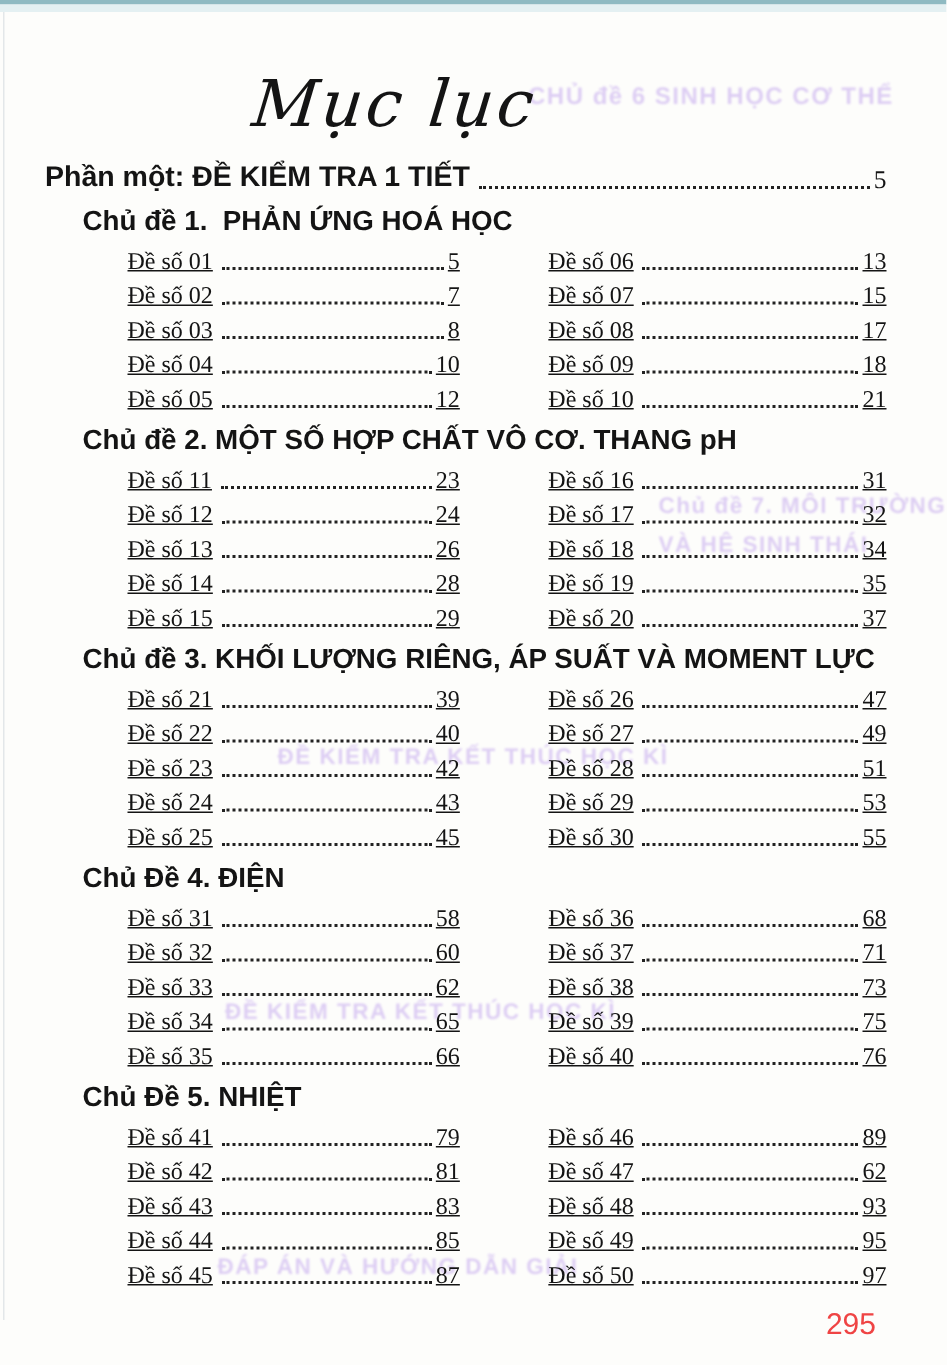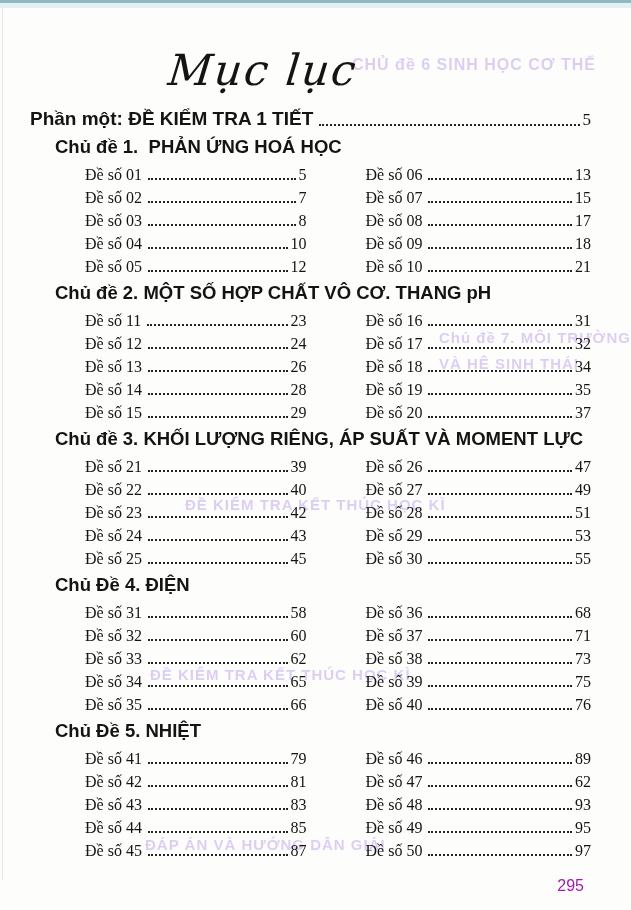--- a/index.html
+++ b/index.html
@@ -35,27 +35,27 @@
     font-family:"Liberation Sans",sans-serif;font-weight:bold;font-size:19px;
   }
   .part-row .p{font-family:"Liberation Serif",serif;font-weight:normal;font-size:17px;}
   .chapter-title{
     font-family:"Liberation Sans",sans-serif;font-weight:bold;font-size:18.5px;
     line-height:22px;margin:6px 16px 3px 25px;white-space:pre;
   }
   .cols{display:flex;margin-left:55px;}
   ul.col{list-style:none;margin:0;padding:0;width:228px;}
   ul.col.right{margin-left:59px;width:232px;}
-  .r{display:flex;align-items:flex-end;height:23px;font-size:16px;}
+  .r{display:flex;align-items:flex-end;height:23px;font-size:16px;text-decoration:underline;}
   .l{white-space:nowrap;}
   .d{flex:1;border-bottom:2px dotted #222;margin:0 3px 4px 6px;min-width:20px;}
   .p{text-align:right;white-space:nowrap;}
   .pagenum{
     position:absolute;right:47px;bottom:15px;
-    font-family:"Liberation Sans",sans-serif;font-size:16px;color:#a21caf;
+    font-family:"Liberation Sans",sans-serif;font-size:20px;color:#ef4444;
   }
 </style>
 </head>
 <body>
 
 <div class="topline"></div>
 <div class="topfade"></div>
 <div class="leftline"></div>
 
 <div class="ghost g0">CHỦ đề 6 SINH HỌC CƠ THỂ</div>

